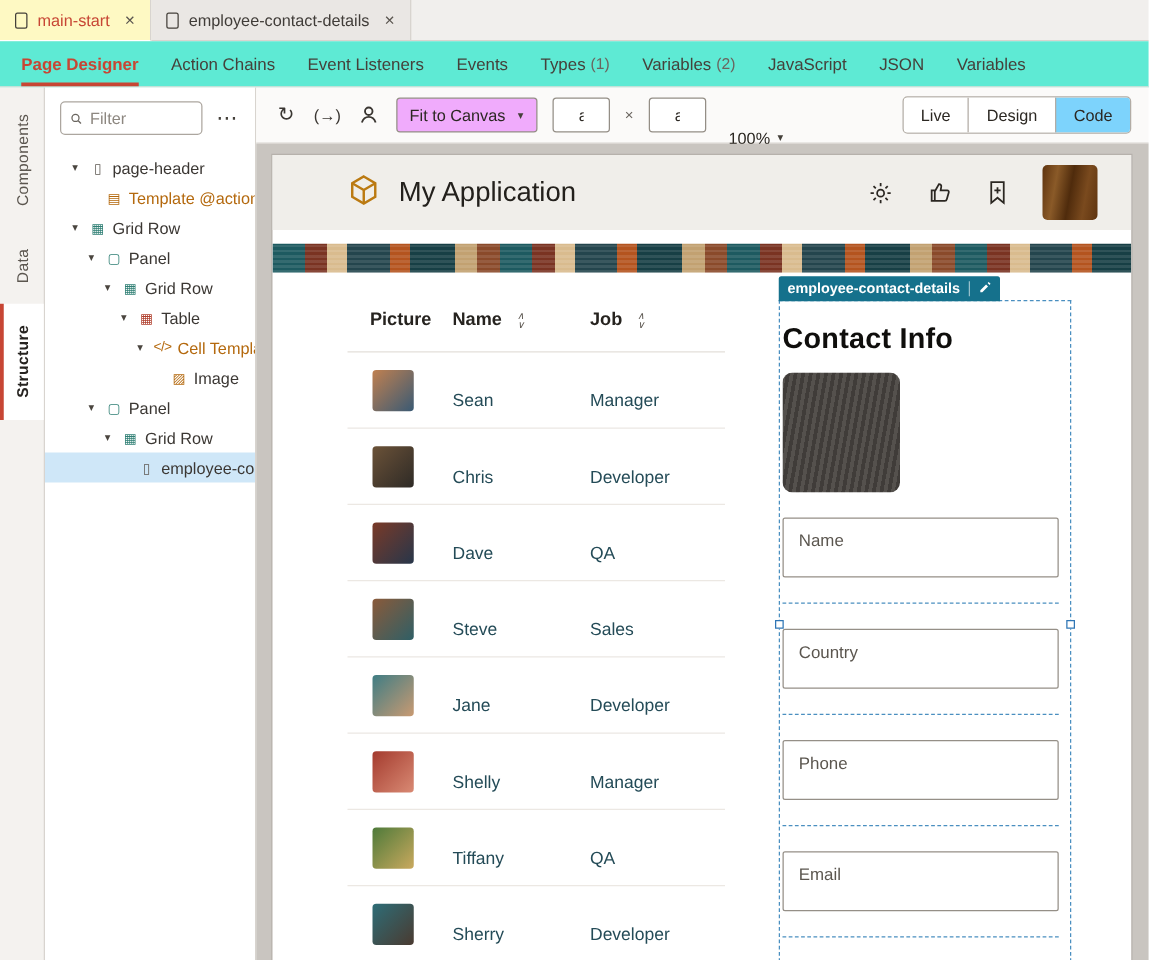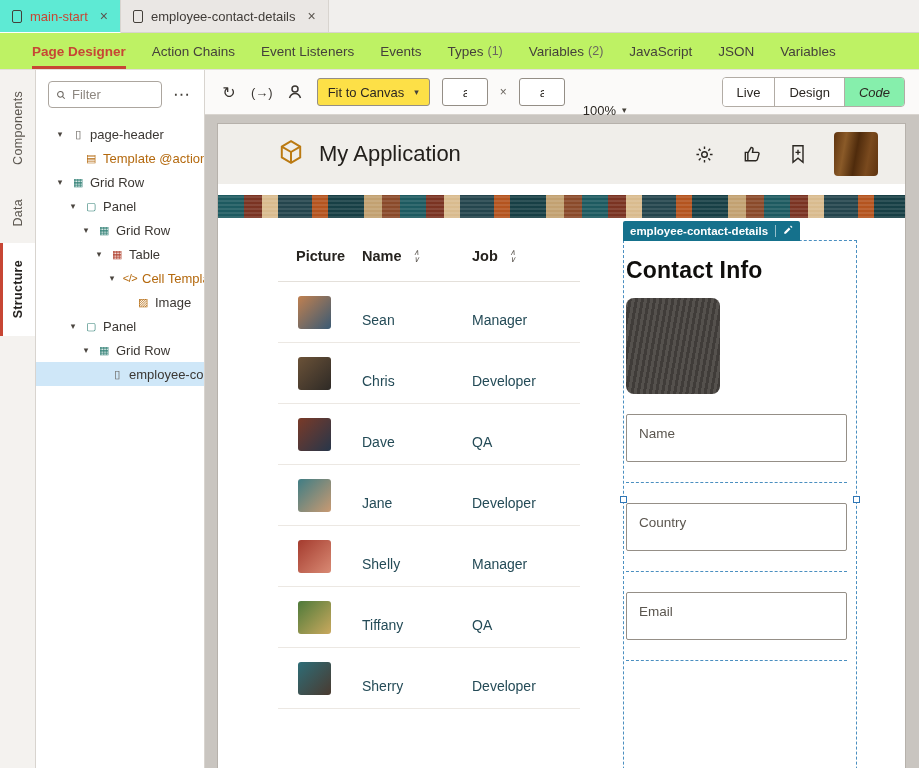--- a/index.html
+++ b/index.html
@@ -3,26 +3,26 @@
 <meta charset="utf-8">
 <style>
   *{margin:0;padding:0;box-sizing:border-box;}
   html,body{width:919px;height:768px;overflow:hidden;}
   body{font-family:"Liberation Sans",sans-serif;color:#2b2722;background:#fff;}
   .app{position:relative;width:919px;height:768px;background:#fff;}
 
   
   .doc-tabs{position:absolute;left:0;top:0;right:0;height:33px;background:#f1efed;border-bottom:1px solid #d8d4cf;display:flex;align-items:stretch;}
   .doc-tab{display:flex;align-items:center;gap:8px;padding:0 12px;font-size:13px;color:#403c38;background:#eae7e4;border-right:1px solid #d8d4cf;cursor:pointer;}
-  .doc-tab.sel{background:#5eead4;color:#c74634;margin-bottom:-1px;border-bottom:1px solid #fff;}
+  .doc-tab.sel{background:#fef9c3;color:#c74634;margin-bottom:-1px;border-bottom:1px solid #fff;}
   .page-ico{width:10px;height:13px;border:1.5px solid #44403a;border-radius:2px;flex:none;}
   .doc-tab .close{color:#5a554f;font-size:14px;margin-left:4px;cursor:pointer;}
 
   
-  .nav-bar{position:absolute;top:33px;left:0;right:0;height:37px;background:#bef264;border-bottom:1px solid #e3dfda;display:flex;align-items:stretch;padding-left:32px;gap:26px;}
+  .nav-bar{position:absolute;top:33px;left:0;right:0;height:37px;background:#5eead4;border-bottom:1px solid #e3dfda;display:flex;align-items:stretch;padding-left:17px;gap:26px;}
   .nav-item{display:flex;align-items:center;font-size:13.5px;color:#45413b;position:relative;cursor:pointer;white-space:nowrap;}
   .nav-item.sel{color:#c74634;font-weight:bold;}
   .nav-item.sel::after{content:"";position:absolute;left:0;right:0;bottom:0;height:3px;background:#c74634;}
   .count:empty{display:none;}
   .count{margin-left:4px;color:#6a655f;font-size:12.5px;}
 
   
   .body{position:absolute;top:70px;left:0;right:0;bottom:0;display:flex;}
 
   .rail{width:36px;background:#f4f2ef;border-right:1px solid #d8d4cf;display:flex;flex-direction:column;padding-top:4px;flex:none;}
@@ -46,29 +46,29 @@
   [data-cls="amber"]{color:#b4690e;}
   [data-cls="teal"]{color:#2f7f74;}
   [data-cls="red"]{color:#b0402e;}
   [data-cls="gray"]{color:#5f5a54;}
 
   
   .canvas-col{flex:1;display:flex;flex-direction:column;min-width:0;}
   .toolbar{height:45px;background:#fbfaf9;border-bottom:1px solid #d8d4cf;display:flex;align-items:center;gap:12px;padding:0 14px;flex:none;}
   .tb-icon{color:#3a3632;font-size:16px;min-width:20px;text-align:center;cursor:pointer;display:flex;align-items:center;justify-content:center;}
   .paren{font-size:13px;}
-  .tb-sel{display:flex;align-items:center;gap:10px;border:1px solid #948e86;border-radius:3px;height:28px;padding:0 10px;font-size:13px;color:#2b2722;background:#fde047;cursor:pointer;white-space:nowrap;}
+  .tb-sel{display:flex;align-items:center;gap:10px;border:1px solid #948e86;border-radius:3px;height:28px;padding:0 10px;font-size:13px;color:#2b2722;background:#f0abfc;cursor:pointer;white-space:nowrap;}
   .caret{font-size:9px;color:#44403a;}
   .tb-input{width:46px;height:28px;border:1px solid #948e86;border-radius:3px;font-size:13px;color:#2b2722;padding:0 20px;background:#fff;font-family:"Liberation Sans",sans-serif;}
   .tb-x{color:#6a655f;font-size:12px;}
   .zoom{display:flex;align-items:center;gap:6px;font-size:13px;color:#2b2722;cursor:pointer;margin-left:6px;margin-top:36px;}
   .modes{margin-left:auto;display:flex;border:1px solid #b2aca5;border-radius:4px;overflow:hidden;height:30px;}
   .mode{display:flex;align-items:center;padding:0 14px;font-size:13px;color:#2b2722;background:#fff;border-left:1px solid #b2aca5;cursor:pointer;}
   .mode:first-child{border-left:none;}
-  .mode.sel{background:#86efac;font-style:italic;}
+  .mode.sel{background:#7dd3fc;}
 
   
   .canvas{flex:1;background:#c9c5c0;position:relative;overflow:hidden;padding:9px 14px 0 13px;}
   .app-frame{background:#fff;height:100%;position:relative;overflow:hidden;box-shadow:0 0 0 1px #b6b1ab;}
   .app-header{height:60px;background:#f0eeea;display:flex;align-items:center;padding:0 27px 0 60px;}
   .app-title{font-size:22px;color:#23201c;margin-left:15px;}
   .app-actions{margin-left:auto;display:flex;align-items:center;gap:27px;}
   .app-action{display:flex;align-items:center;cursor:pointer;}
   .avatar{width:44px;height:44px;border-radius:4px;cursor:pointer;
     background:linear-gradient(100deg,#5e330f,#8a5a28 25%,#4f2b0c 50%,#7a4a1e 75%,#5e330f);}
@@ -385,20 +385,27 @@
                 </div>
 
                 <div class="erow">
                   <div class="col-pic">
                     <span class="eavatar" style="background: linear-gradient(135deg, rgb(122, 58, 40), rgb(39, 54, 74));"></span>
                   </div>
                   <div class="col-name">Dave</div>
                   <div class="col-job">QA</div>
                 </div>
 
+                <div class="erow">
+                  <div class="col-pic">
+                    <span class="eavatar" style="background: linear-gradient(135deg, rgb(138, 90, 58), rgb(47, 95, 102));"></span>
+                  </div>
+                  <div class="col-name">Steve</div>
+                  <div class="col-job">Sales</div>
+                </div>
 
                 <div class="erow">
                   <div class="col-pic">
                     <span class="eavatar" style="background: linear-gradient(135deg, rgb(63, 125, 132), rgb(201, 154, 114));"></span>
                   </div>
                   <div class="col-name">Jane</div>
                   <div class="col-job">Developer</div>
                 </div>
 
                 <div class="erow">
@@ -447,20 +454,25 @@
                     <span class="flabel">Name</span>
                   </div>
                 </div>
 
                 <div class="frow">
                   <div class="field">
                     <span class="flabel">Country</span>
                   </div>
                 </div>
 
+                <div class="frow">
+                  <div class="field">
+                    <span class="flabel">Phone</span>
+                  </div>
+                </div>
 
                 <div class="frow">
                   <div class="field">
                     <span class="flabel">Email</span>
                   </div>
                 </div>
 
             </div>
 
           </div>

